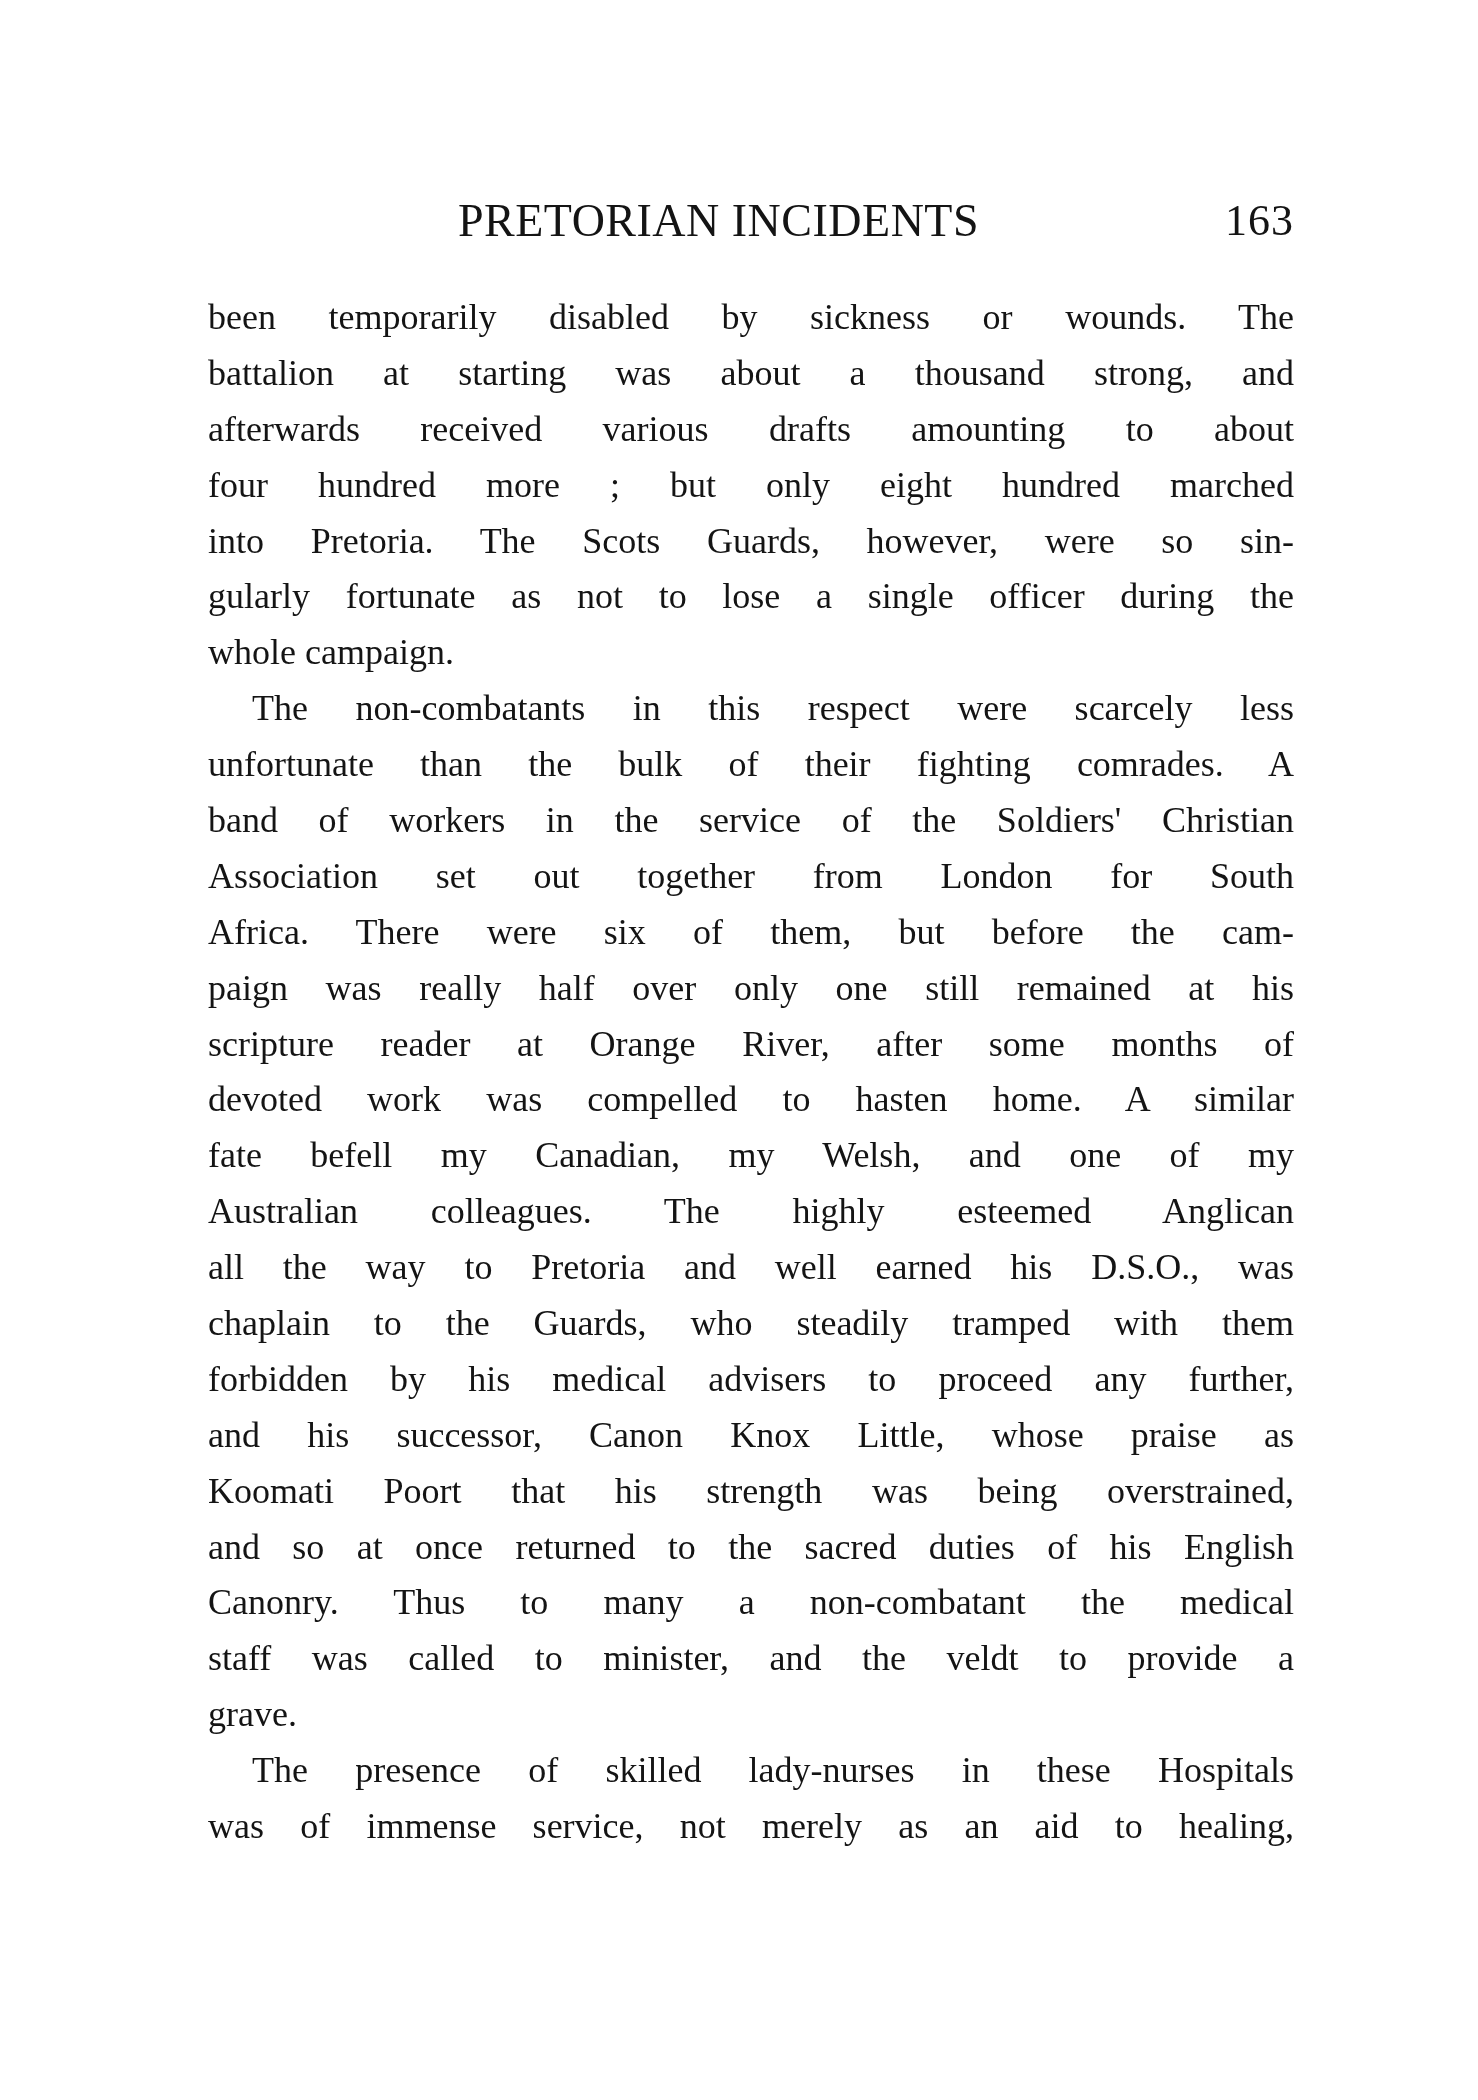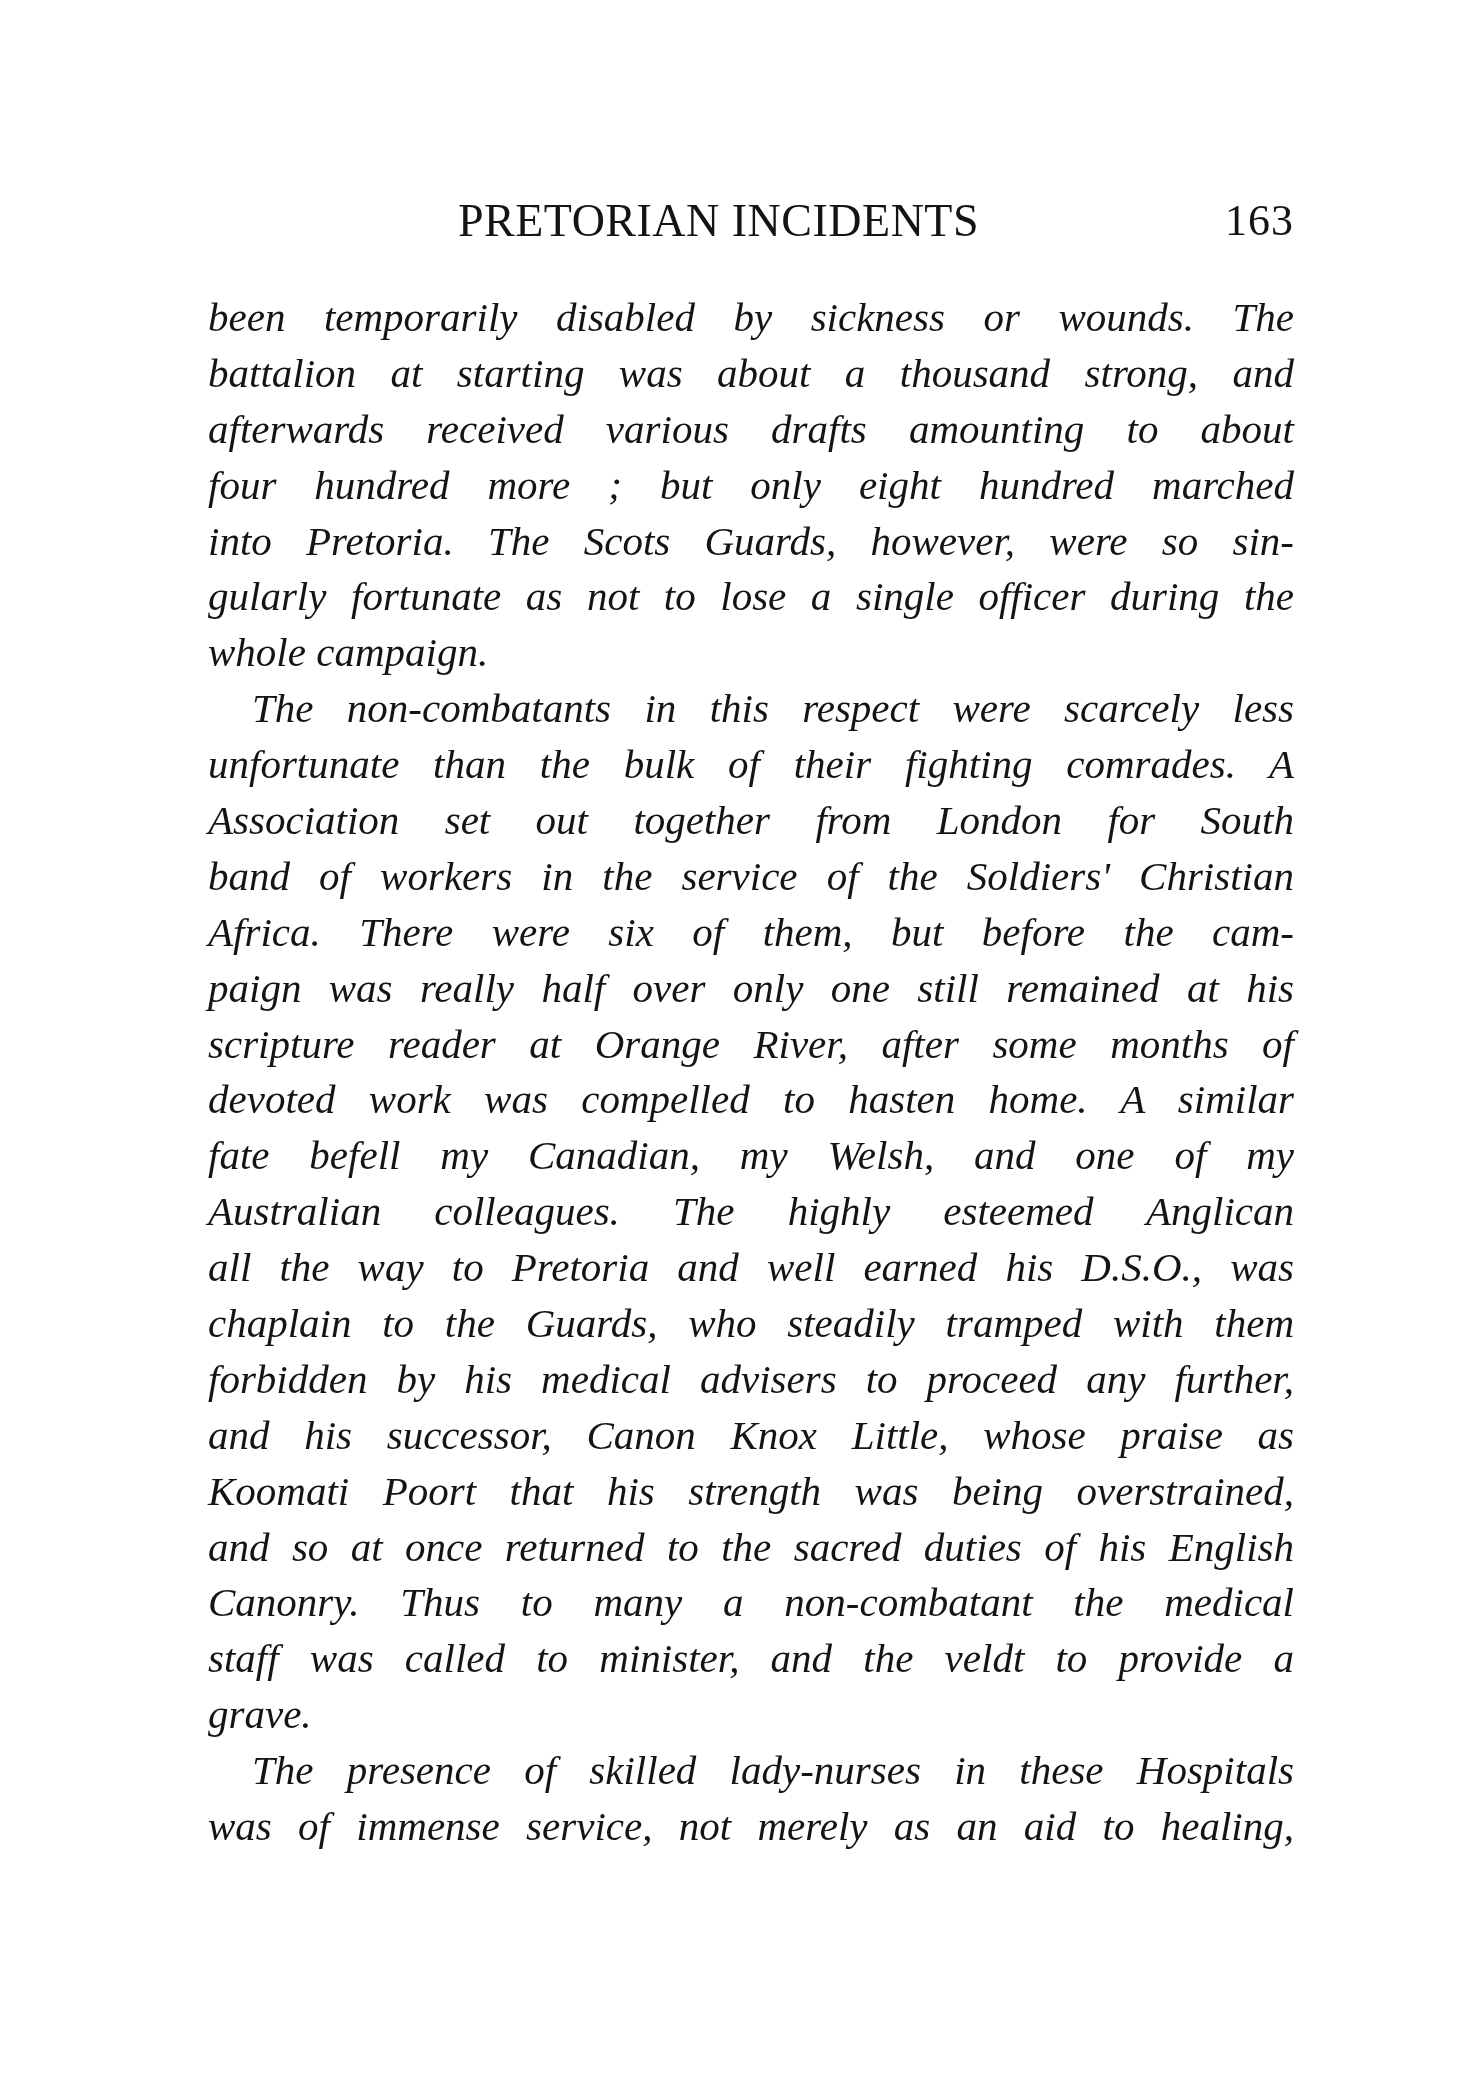--- a/index.html
+++ b/index.html
@@ -51,26 +51,25 @@
     .text-block {
       position: absolute;
       left: 208px;
       top: 290px;
       width: 1086px;
     }
     .line {
       display: block;
       height: 55.9px;
       line-height: 55.9px;
-      font-size: 41px;
+      font-size: 36px;
       text-align: justify;
       text-align-last: justify;
       white-space: normal;
       overflow: visible;
-      font-style: italic;
     }
     .line.last {
       text-align-last: left;
     }
     .line.indent {
       text-indent: 44px;
     }
     .paragraph { display: block; }
   </style>
 </head>
@@ -91,22 +90,22 @@
       <span class="line">afterwards received various drafts amounting to about</span>
       <span class="line">four hundred more ; but only eight hundred marched</span>
       <span class="line">into Pretoria.  The Scots Guards, however, were so sin-</span>
       <span class="line">gularly fortunate as not to lose a single officer during the</span>
       <span class="line last">whole campaign.</span>
     </div>
 
     <div class="paragraph">
       <span class="line indent">The non-combatants in this respect were scarcely less</span>
       <span class="line">unfortunate than the bulk of their fighting comrades.  A</span>
+      <span class="line">band of workers in the service of the Soldiers' Christian</span>
       <span class="line">Association set out together from London for South</span>
-      <span class="line">band of workers in the service of the Soldiers' Christian</span>
       <span class="line">Africa.  There were six of them, but before the cam-</span>
       <span class="line">paign was really half over only one still remained at his</span>
       <span class="line">scripture reader at Orange River, after some months of</span>
       <span class="line">devoted work was compelled to hasten home.  A similar</span>
       <span class="line">fate befell my Canadian, my Welsh, and one of my</span>
       <span class="line">Australian colleagues.  The highly esteemed Anglican</span>
       <span class="line">all the way to Pretoria and well earned his D.S.O., was</span>
       <span class="line">chaplain to the Guards, who steadily tramped with them</span>
       <span class="line">forbidden by his medical advisers to proceed any further,</span>
       <span class="line">and his successor, Canon Knox Little, whose praise as</span>

